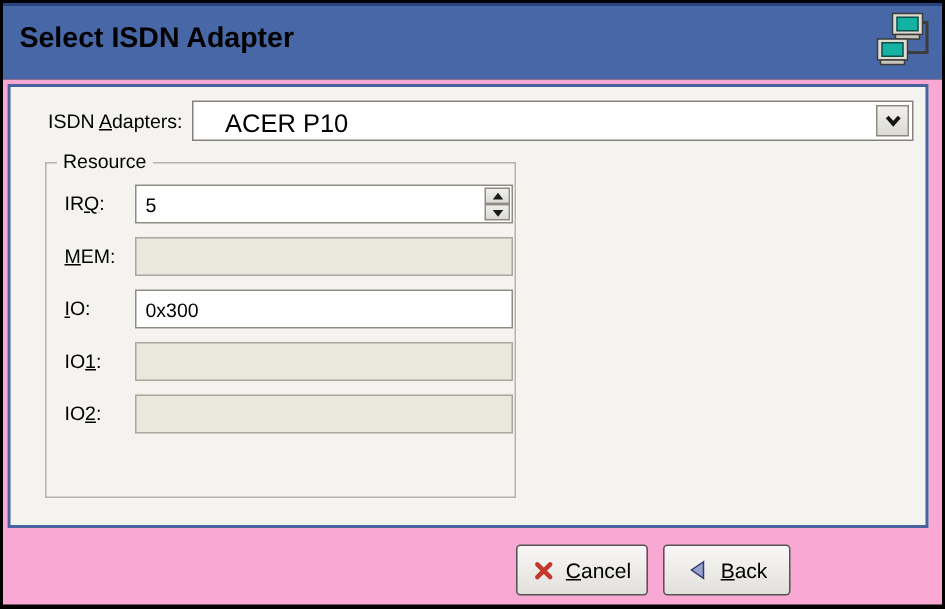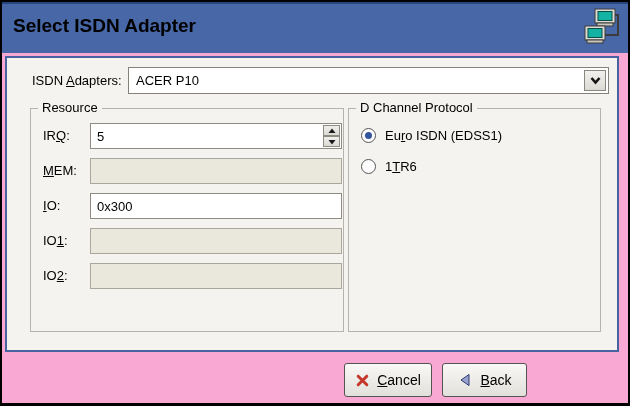--- a/index.html
+++ b/index.html
@@ -24,21 +24,21 @@
   .panel {
     position:absolute; left:3px; top:3px; width:610px; height:292px;
     border:2px solid #48639f; background:#f4f3f0;
   }
   .adapter-label { position:absolute; left:25px; top:15px; font-size:13px; }
   .mn { text-decoration:underline; }
   .combo {
     position:absolute; left:121px; top:9px; width:479px; height:25px;
     background:#fff; border:1px solid #84827a;
   }
-  .combo-value { position:absolute; left:7px; top:5px; font-size:13px; }
+  .combo-value { position:absolute; left:21px; top:5px; font-size:17px; }
   .combo-btn {
     position:absolute; right:2px; top:2px; width:22px; height:21px;
     background:linear-gradient(#f1f0ed,#dcdad4); border:1px solid #8a887e;
     box-sizing:border-box; display:flex; align-items:center; justify-content:center;
     cursor:pointer;
   }
   .group { position:absolute; border:1px solid #b5b3ad; }
   #group-resource { left:23px; top:50px; width:312px; height:222px; }
   #group-dchannel { left:341px; top:50px; width:251px; height:222px; }
   .group-title {
@@ -166,35 +166,20 @@
         </div>
 
         <div class="frow" style="top:154px">
           <div class="flabel"><span>IO</span><span class="mn">2</span><span>:</span></div>
           <div class="field disabled">
             <span class="fvalue"></span>
           </div>
         </div>
       </div>
 
-      <div class="group" id="group-dchannel">
-        <div class="group-title">D Channel Protocol</div>
-
-        <div class="radio-row" style="top:17px">
-          <span class="radio-circle selected">
-              <span class="dot"></span>
-            </span>
-          <span class="radio-label"><span>Eu</span><span class="mn">r</span><span>o ISDN (EDSS1)</span></span>
-        </div>
-
-        <div class="radio-row" style="top:48px">
-          <span class="radio-circle"></span>
-          <span class="radio-label"><span>1</span><span class="mn">T</span><span>R6</span></span>
-        </div>
-      </div>
 
     </div>
 
     <div class="btn" id="btn-cancel">
       <svg width="15" height="15" viewBox="0 0 15 15">
         <path d="M3.2 3.2 L11.8 11.8 M11.8 3.2 L3.2 11.8" stroke="#c5372b" stroke-width="3" stroke-linecap="round"></path>
       </svg>
       <span class="btn-label"><span></span><span class="mn">C</span><span>ancel</span></span>
     </div>
 

